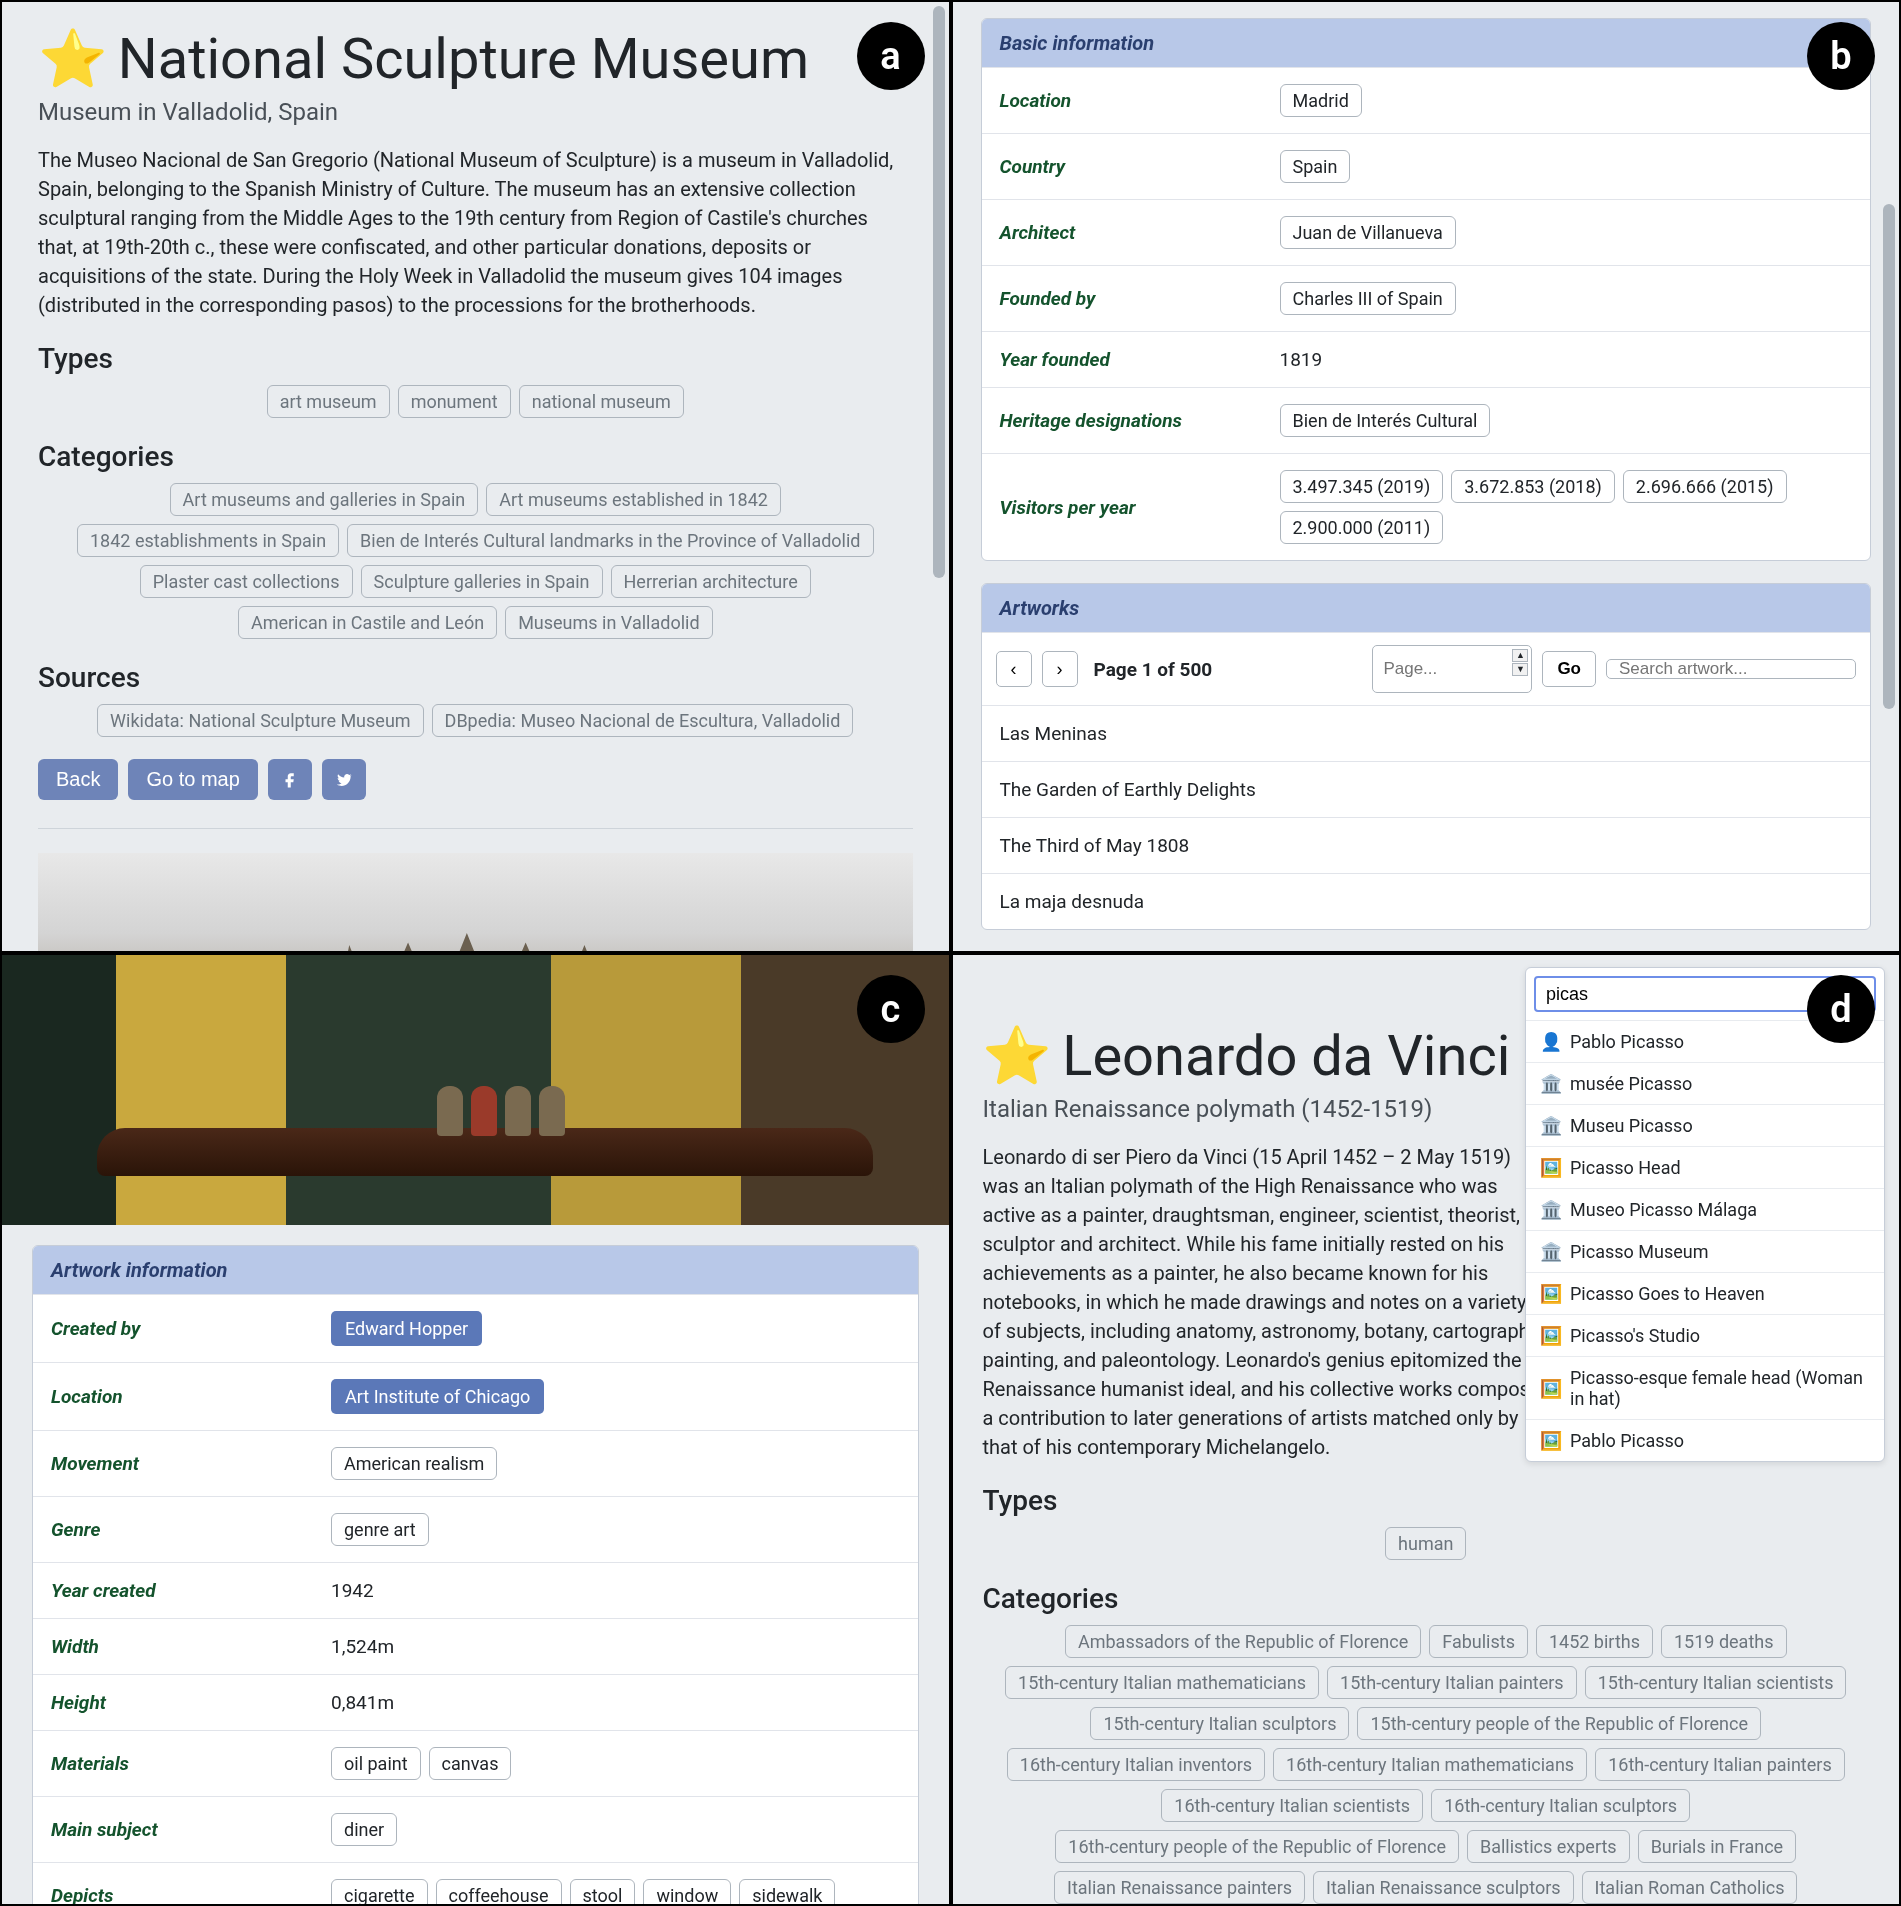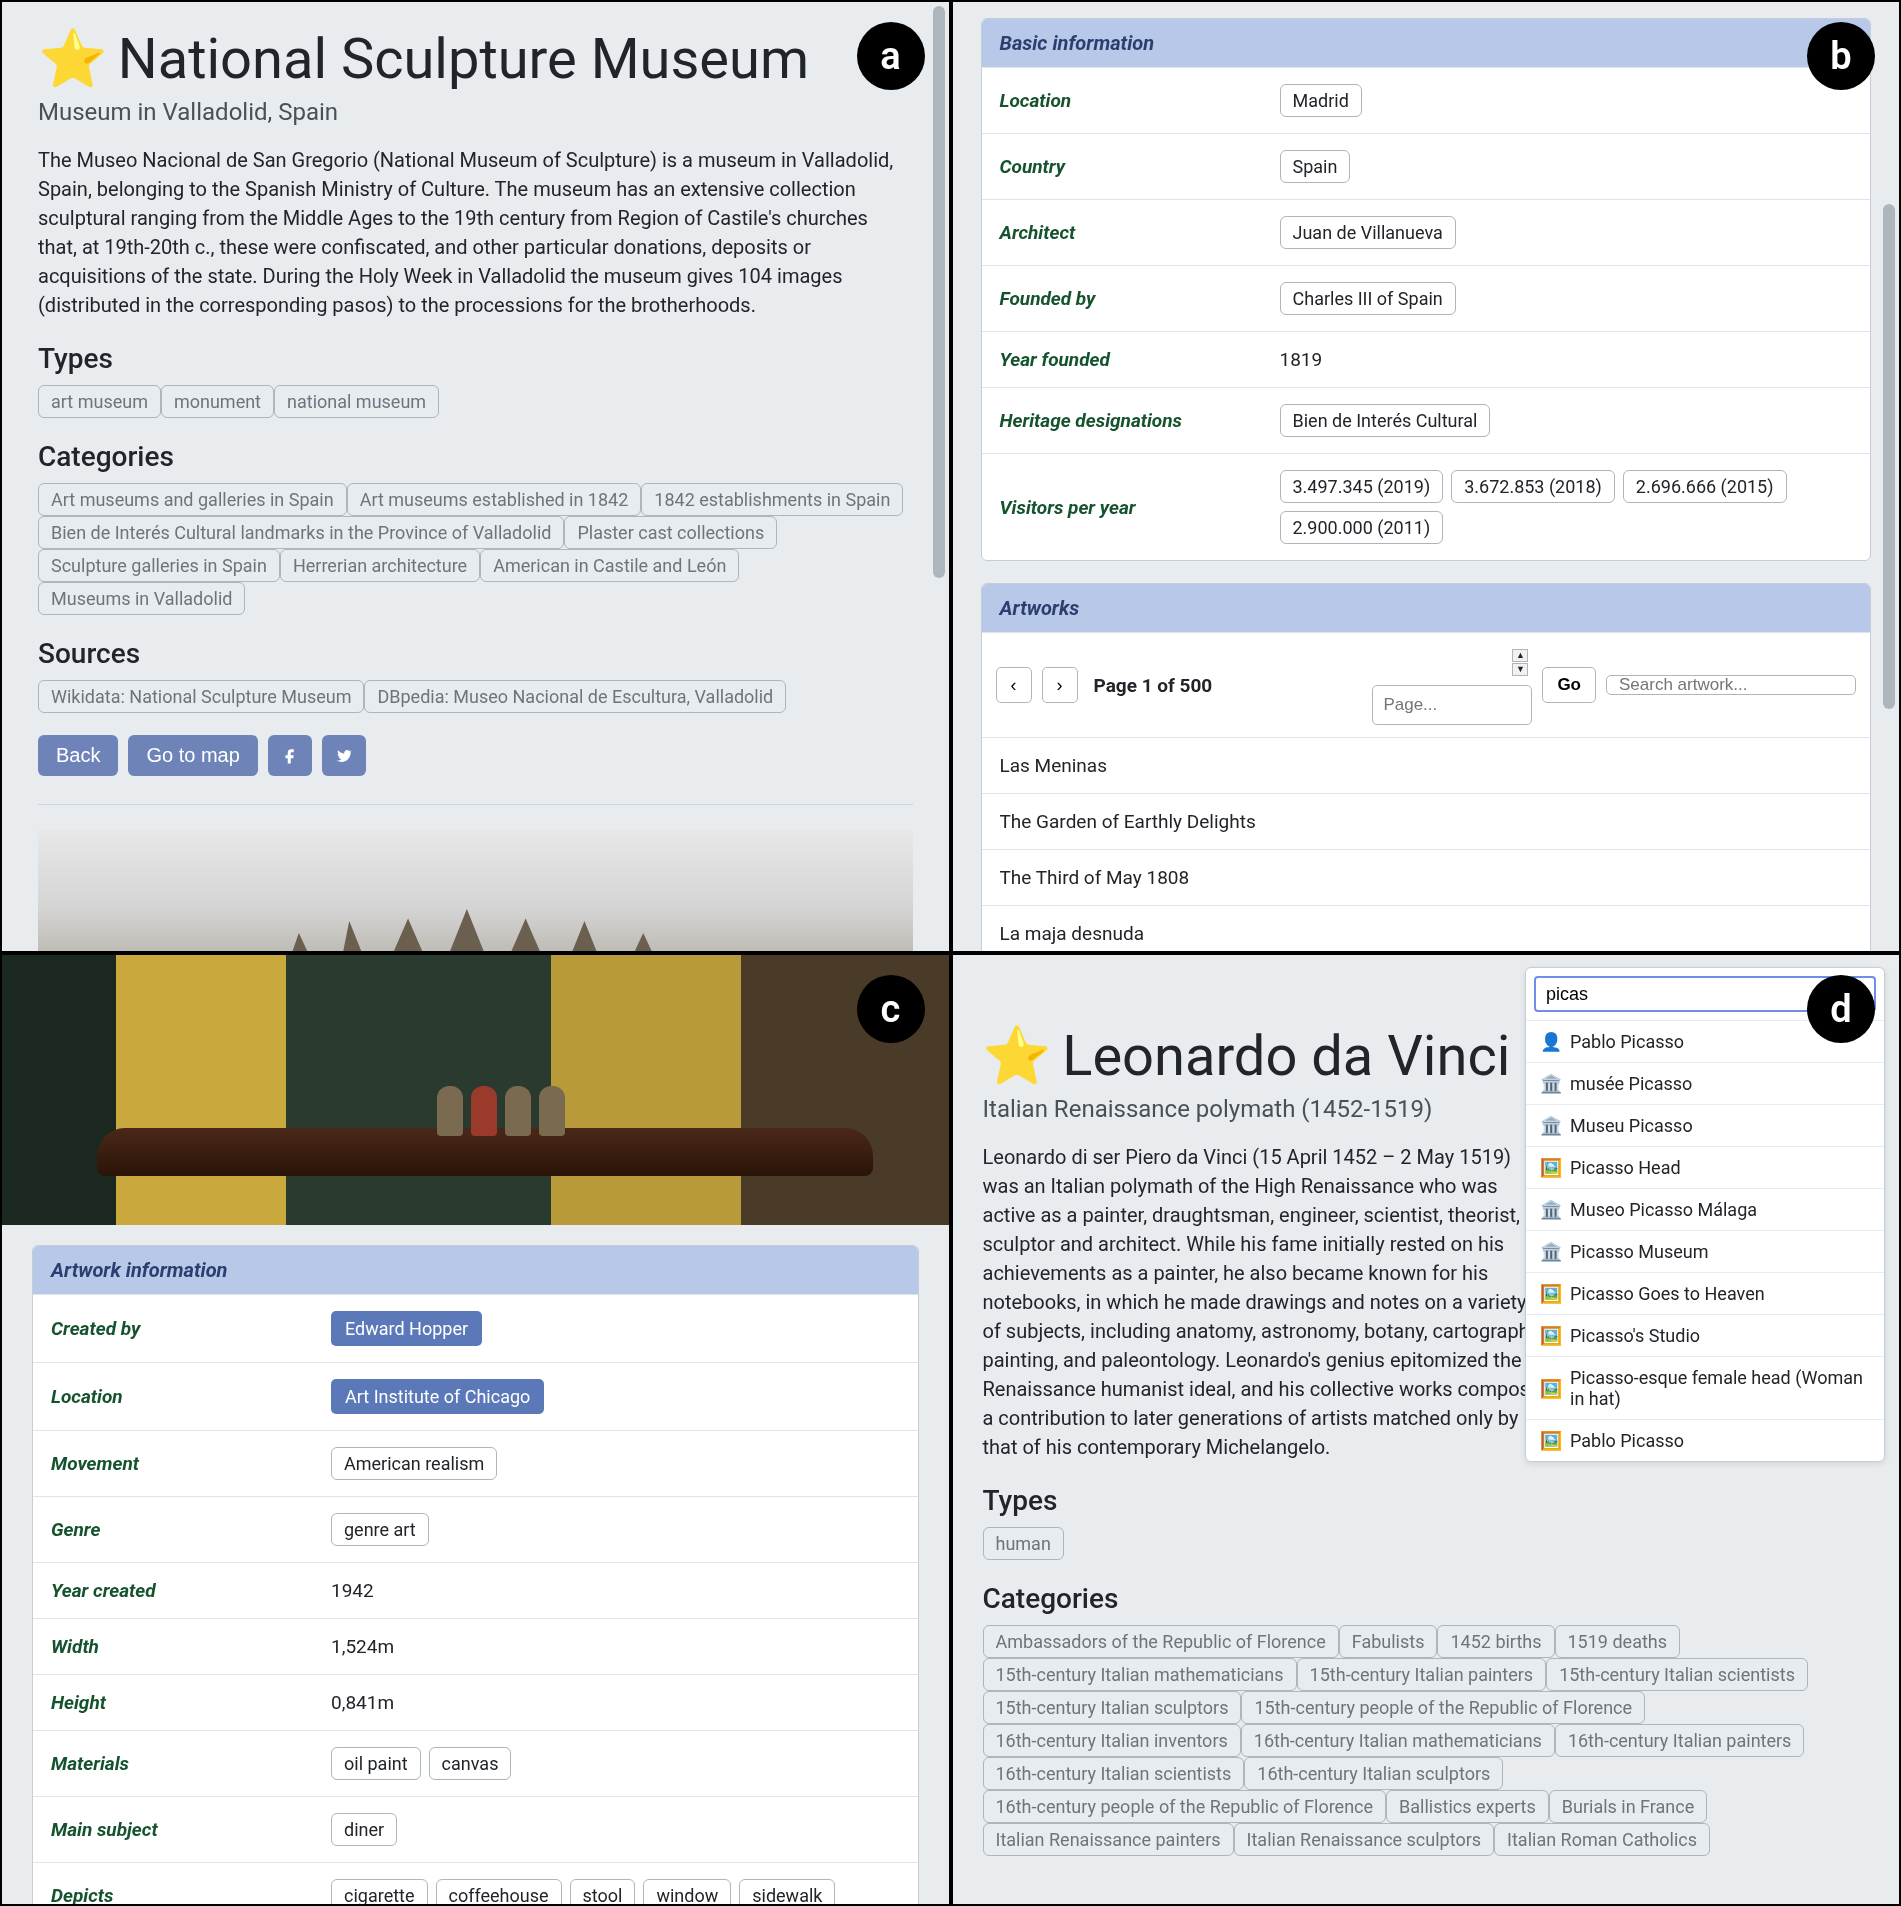--- a/index.html
+++ b/index.html
@@ -40,21 +40,21 @@
       justify-content: center;
       z-index: 50;
     }
     .content-a { padding: 24px 36px 0 36px; }
     .title-row { display: flex; align-items: center; gap: 10px; }
     .star { font-size: 56px; line-height: 1; }
     .page-title { font-size: 56px; font-weight: 400; color: #212529; }
     .subtitle { font-size: 24px; color: #495057; margin-top: 6px; }
     .desc { font-size: 20px; color: #212529; margin-top: 20px; line-height: 1.45; max-width: 870px; }
     .section-h { font-size: 28px; font-weight: 500; margin-top: 22px; margin-bottom: 10px; }
-    .tag-row { display: flex; flex-wrap: wrap; gap: 0; }
+    .tag-row { display: flex; flex-wrap: wrap; gap: 8px; justify-content: center; }
     .tag {
       display: inline-block;
       border: 1px solid #adb5bd;
       border-radius: 6px;
       padding: 5px 12px;
       font-size: 18px;
       color: #6c757d;
       background: #e9ecef;
     }
     .btn-row { display: flex; gap: 10px; margin-top: 22px; }
@@ -125,22 +125,22 @@
     .plain-val { font-size: 19px; }
     .art-toolbar {
       display: flex; align-items: center; gap: 10px; padding: 12px 14px; border-top: 1px solid #e1e4ea;
     }
     .pager-btn {
       width: 36px; height: 36px; border:1px solid #adb5bd; background:#fff; border-radius:5px;
       display:flex; align-items:center; justify-content:center; cursor:pointer; font-size:18px;
     }
     .pager-text { font-weight: 700; font-size: 19px; margin-left: 6px; margin-right: auto; }
     .page-input {
-      width: 160px; height: 40px; border:1px solid #adb5bd; border-radius:5px; padding:0 26px 0 10px;
-      font-size: 17px; appearance: none; -webkit-appearance: none; background:#fff;margin-top:40px;
+      width: 160px; height: 48px; border:1px solid #adb5bd; border-radius:5px; padding:0 26px 0 10px;
+      font-size: 17px; appearance: none; -webkit-appearance: none; background:#fff;
     }
     .page-input-wrap { position:relative; }
     .stepper {
       position:absolute; right:4px; top:4px; display:flex; flex-direction:column; gap:1px;
     }
     .stepper span { width:16px; height:13px; border:1px solid #adb5bd; font-size:9px; line-height:11px; text-align:center; background:#f1f1f1; }
     .go-btn {
       height:36px; border:1px solid #adb5bd; border-radius:5px; background:#fff; padding:0 14px;
       font-size:17px; cursor:pointer; font-weight:700;
     }

